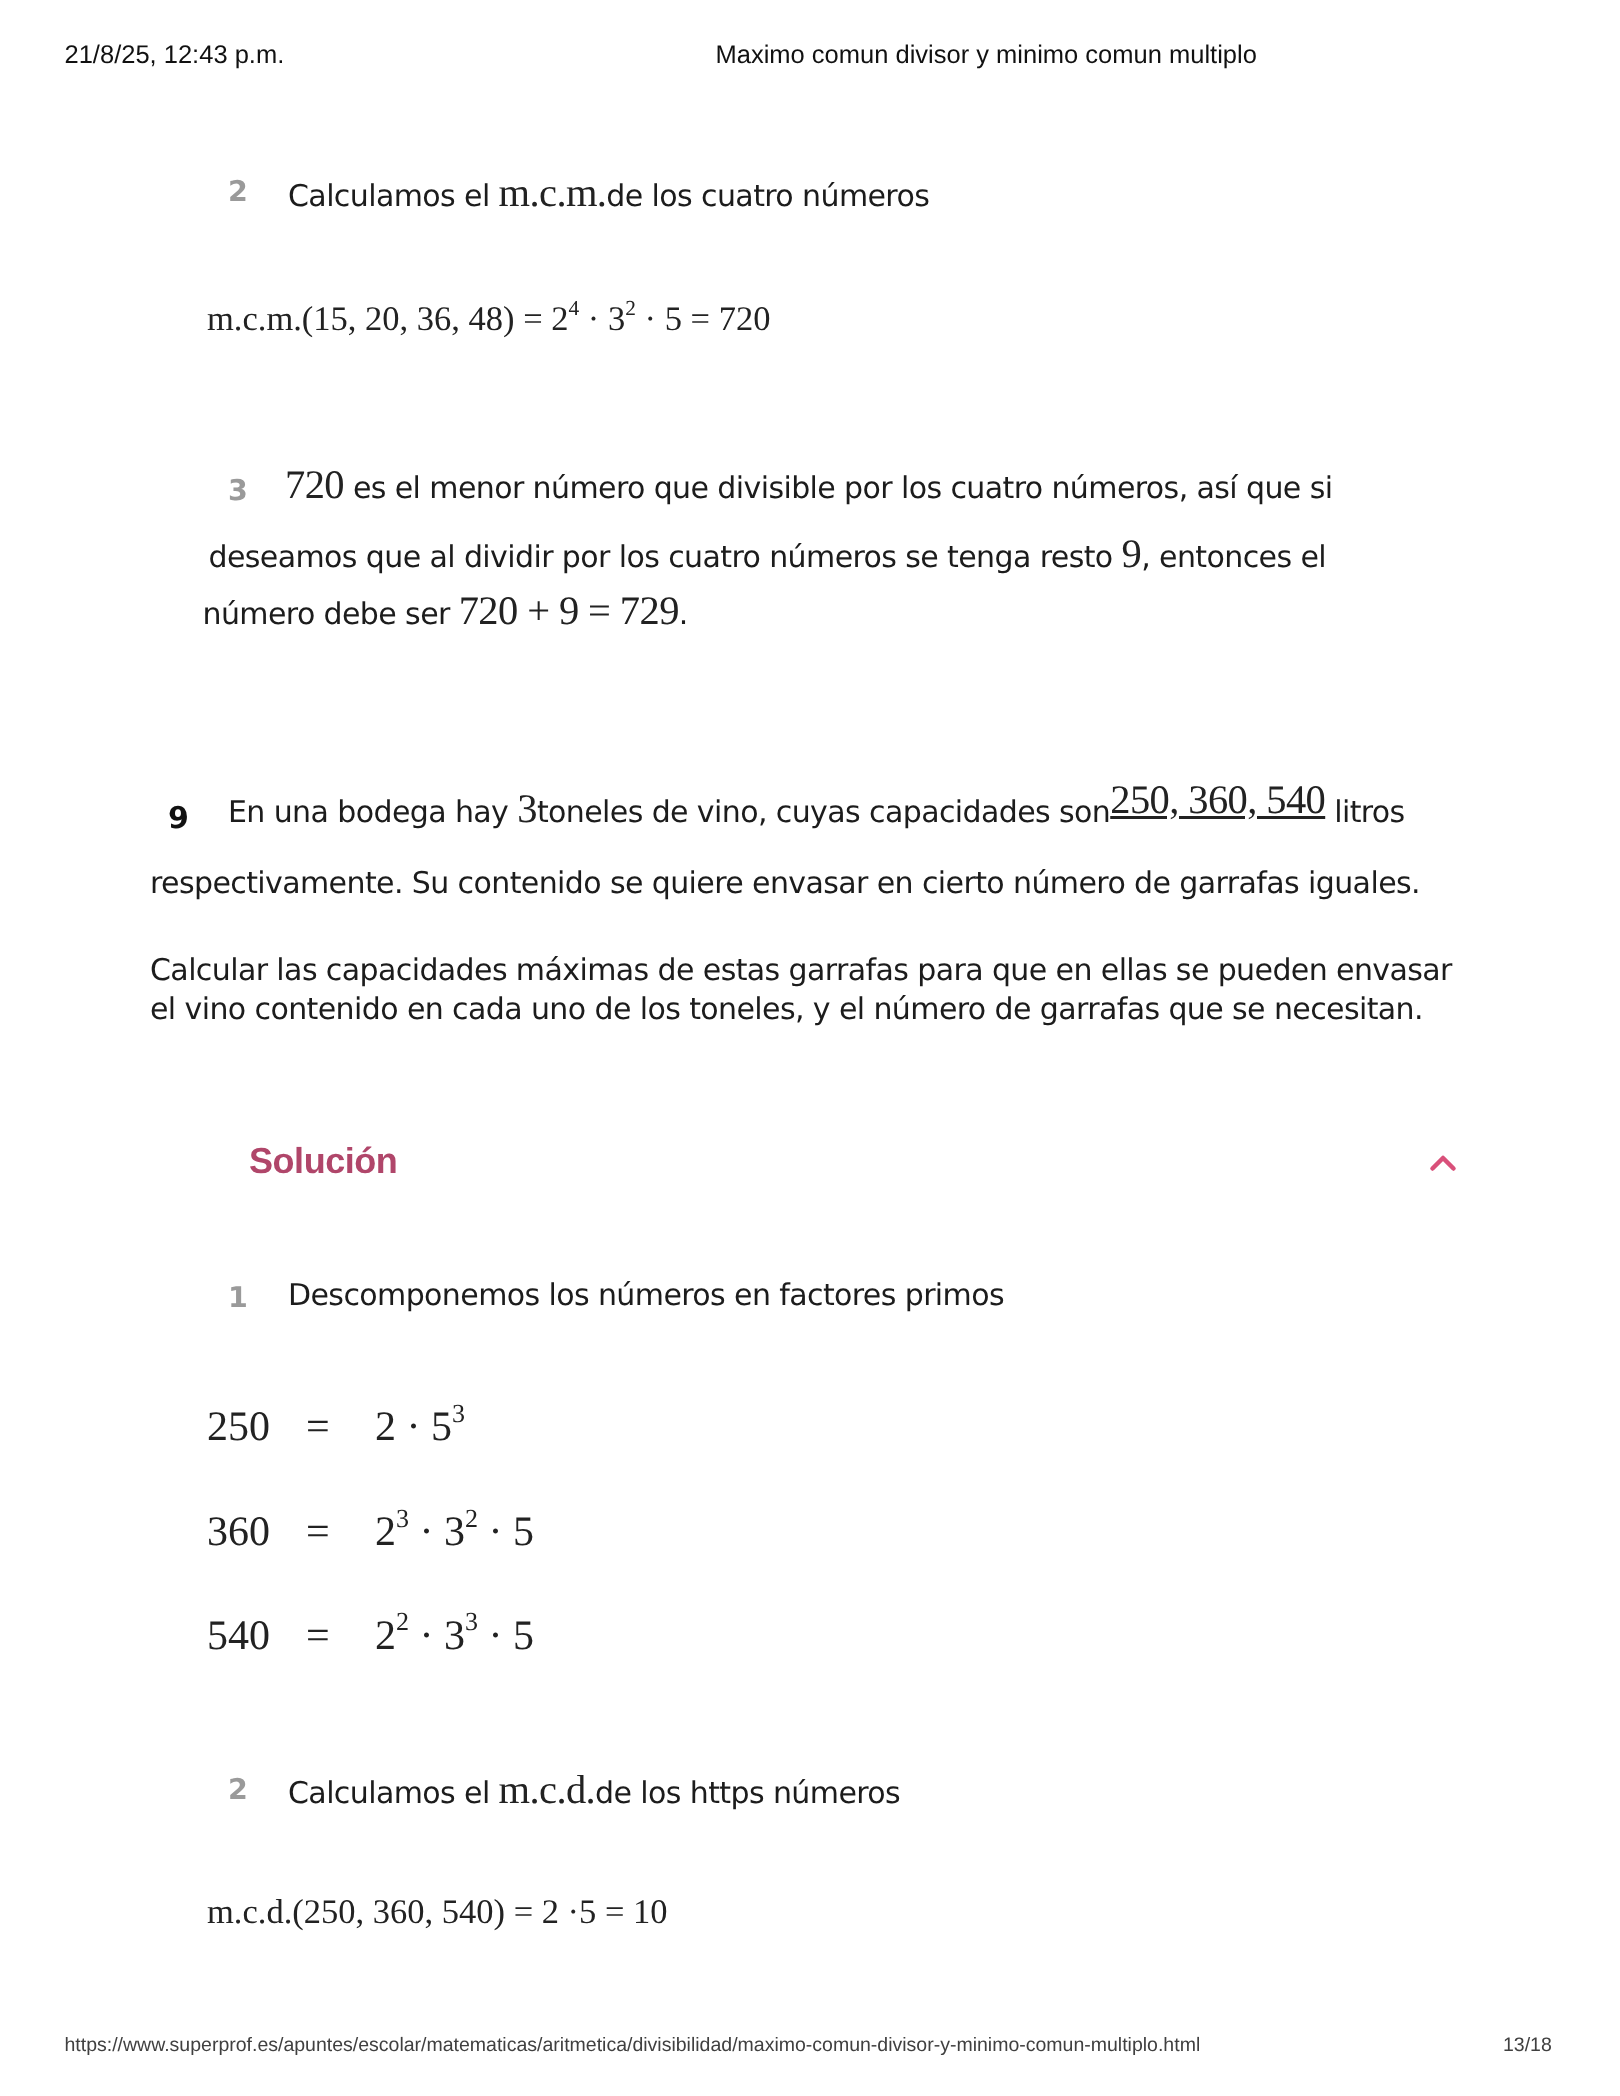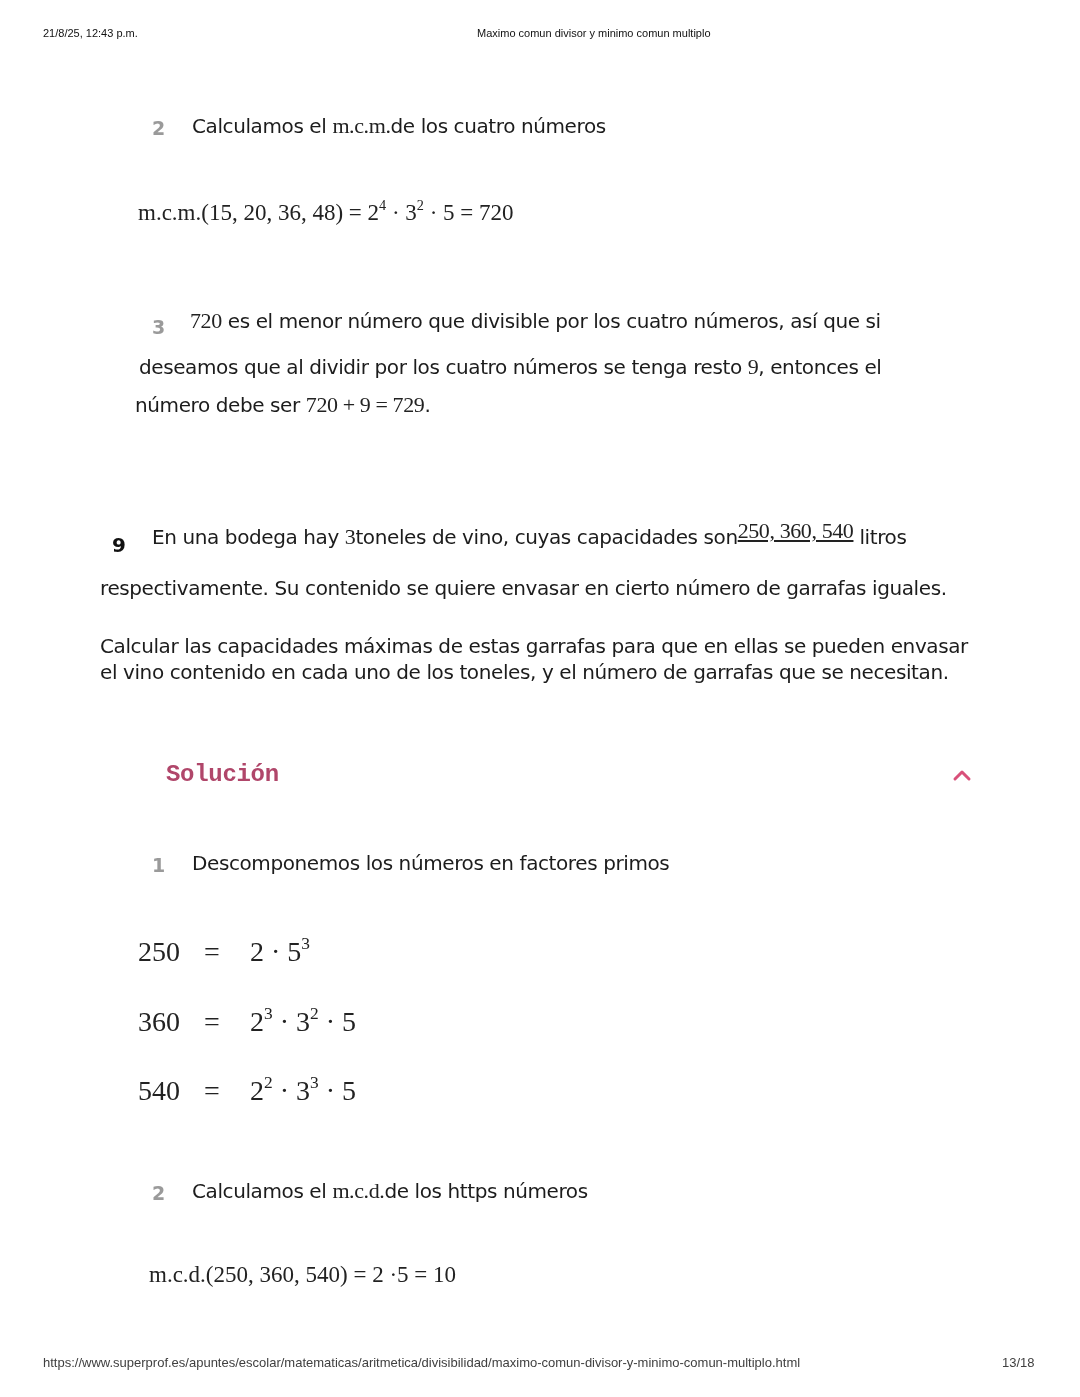--- a/index.html
+++ b/index.html
@@ -1,27 +1,27 @@
 <!DOCTYPE html>
 <html><head>
 <meta charset="utf-8">
 <style>
   html, body { margin:0; padding:0; background:#ffffff; }
   body { width:1080px; height:1397px; position:relative; overflow:hidden; font-family:"Liberation Sans", sans-serif; color:#1a1a1a; }
-  .hdr { position:absolute; top:27px; font-size:11px; color:#111; font-family:"Liberation Sans", sans-serif; }
+  .hdr { position:absolute; top:27px; font-size:17px; color:#111; font-family:"Liberation Sans", sans-serif; }
   .ftr { position:absolute; top:1355px; font-size:13px; color:#404040; font-family:"Liberation Sans", sans-serif; }
   .abs { position:absolute; }
   .step-num { position:absolute; font-size:19px; font-weight:bold; color:#9a9a9a; font-family:"DejaVu Sans", sans-serif; }
   .txt { font-family:"DejaVu Sans", sans-serif; font-size:20px; color:#1c1c1c; letter-spacing:-0.4px; white-space:nowrap; }
   .math { font-family:"Liberation Serif", "DejaVu Serif", serif; color:#222; }
-  .m-inline { font-size:22px;margin-top:40px; }
+  .m-inline { font-size:27px;margin-top:40px; }
   .m-block { font-size:23px; white-space:nowrap; }
   sup { font-size:0.62em; vertical-align:0.7em; line-height:0; }
   .q-num { position:absolute; font-size:20px; font-weight:bold; color:#111; font-family:"DejaVu Sans", sans-serif; }
-  .sol-title { position:absolute; left:166px; top:761px; font-size:24px; font-weight:bold; color:#b0466a; font-family:Liberation Mono, monospace; letter-spacing:-0.3px; }
+  .sol-title { position:absolute; left:166px; top:761px; font-size:24px; font-weight:bold; color:#b0466a; font-family:Liberation Sans, sans-serif; letter-spacing:-0.3px; }
   .chev { position:absolute; left:952px; top:768px; width:20px; height:14px; cursor:pointer; }
   .eqtable { position:absolute; left:138px; }
   .eqrow { position:absolute; white-space:nowrap; font-size:28px; }
   .eqrow .lhs { position:absolute; left:0; }
   .eqrow .eq { position:absolute; left:66px; }
   .eqrow .rhs { position:absolute; left:112px;font-family:Liberation Serif, serif; }
 </style>
 </head>
 <body>
 
@@ -80,16 +80,16 @@
     <span class="lhs">540</span>
     <span class="eq">=</span>
     <span class="rhs"><span>2</span><sup>2</sup><span> · 3</span><sup>3</sup><span> · 5</span></span>
   </div>
 </div>
 
 <div class="step-num" style="left:152px; top:1182px;">2</div>
 <div class="abs txt" style="left:192px; top:1178px;">
   <span>Calculamos el </span><span class="math m-inline">m.c.d.</span><span>de los https números</span>
 </div>
-<div class="abs math m-block" style="left:138px; top:1262px;margin-left:11px;">m.c.d.(250, 360, 540) = 2 ·5 = 10</div>
+<div class="abs math m-block" style="left:138px; top:1262px;">m.c.d.(250, 360, 540) = 2 ·5 = 10</div>
 
 <div class="ftr" style="left:43px;">https://www.superprof.es/apuntes/escolar/matematicas/aritmetica/divisibilidad/maximo-comun-divisor-y-minimo-comun-multiplo.html</div>
 <div class="ftr" style="left:1002px;">13/18</div>
 
 </body></html>

